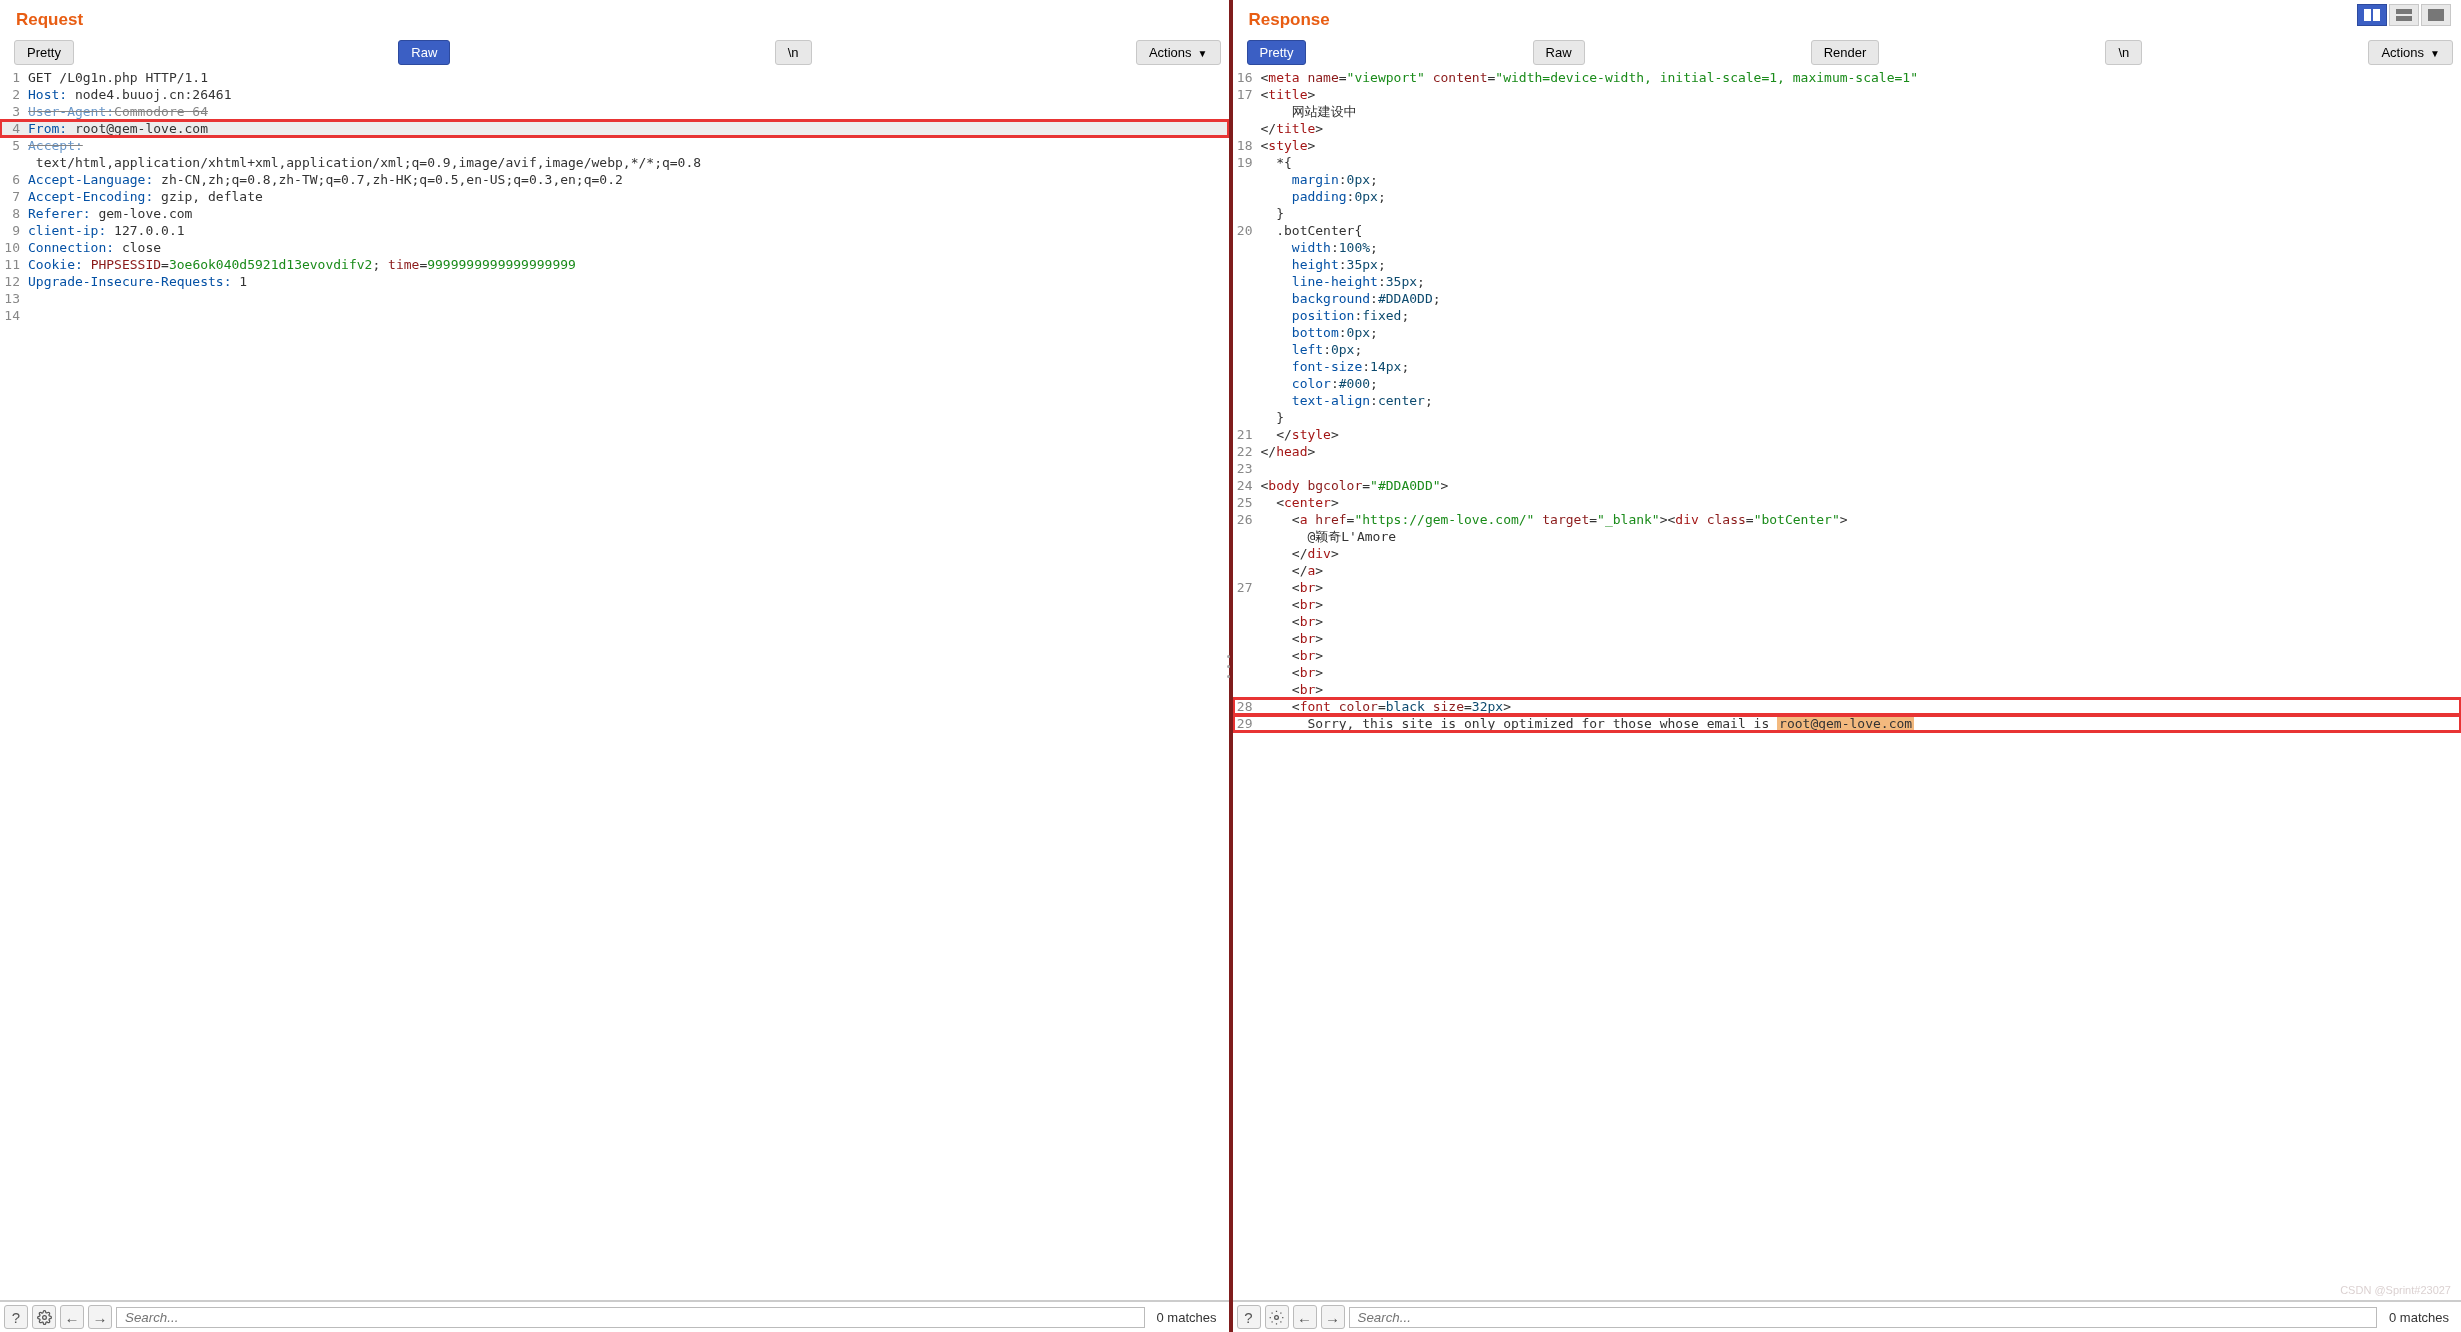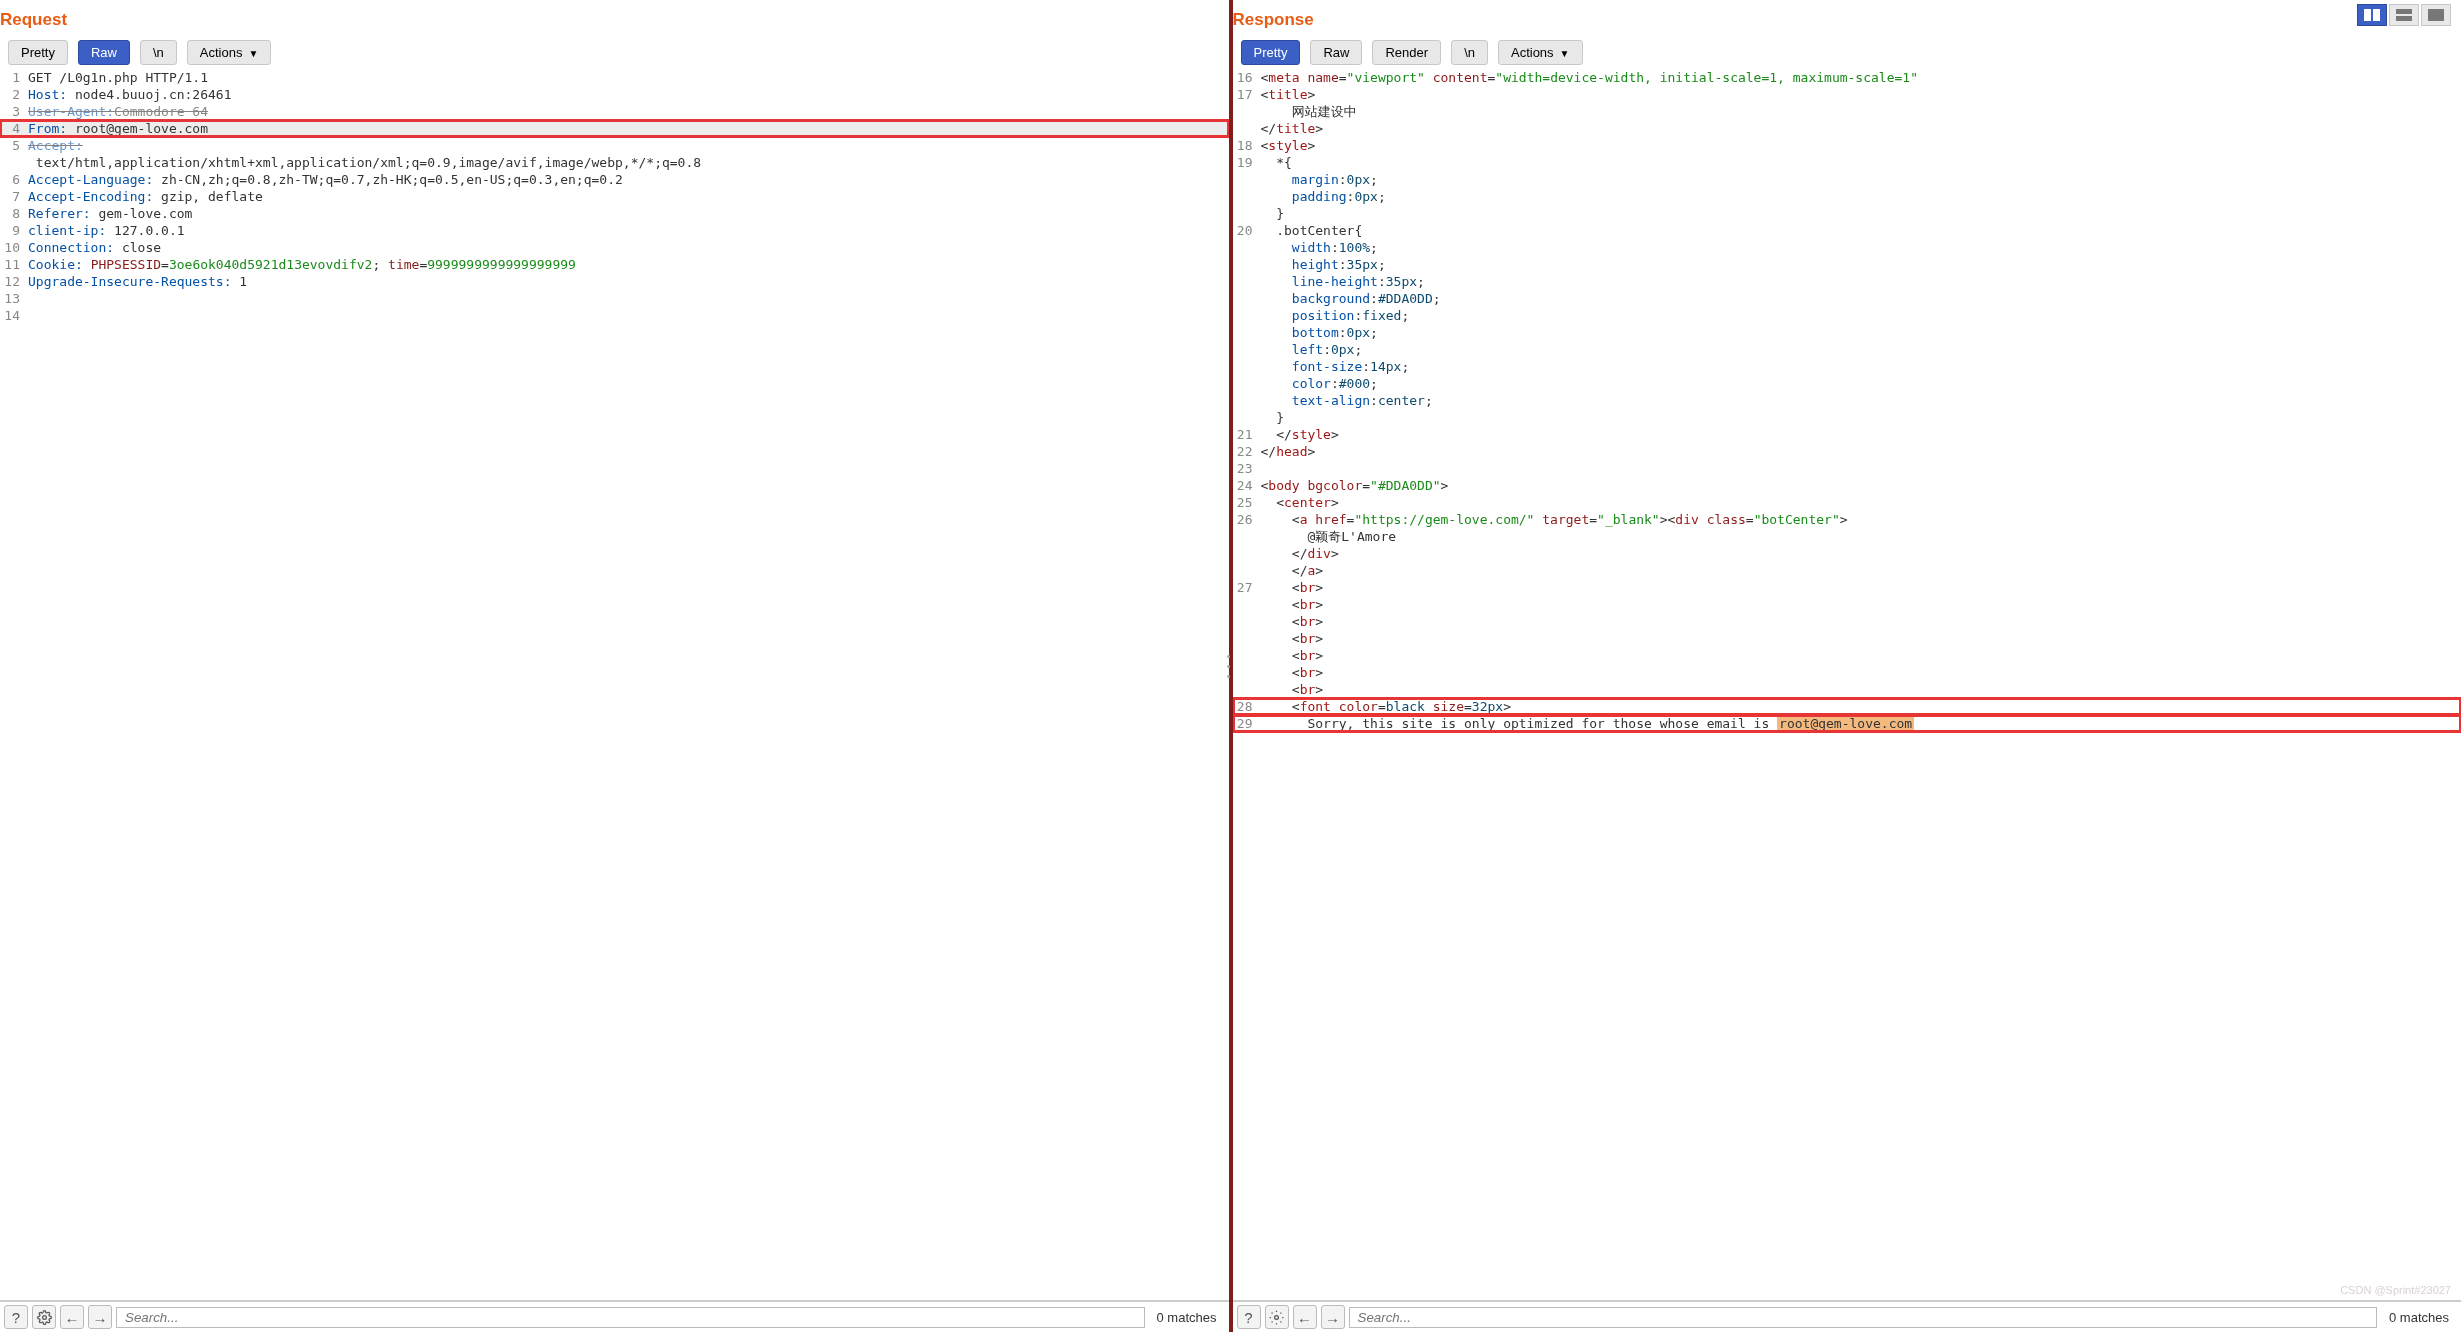--- a/index.html
+++ b/index.html
@@ -12,41 +12,42 @@
   height: 100vh;
   color: #333;
 }
 .main-area { display: flex; flex: 1; overflow: hidden; }
 .panel { flex: 1; display: flex; flex-direction: column; min-width: 0; position: relative; }
 .panel + .panel { border-left: 4px solid #7f1d1d; }
 .panel-title {
   color: #e85d13;
   font-weight: bold;
   font-size: 17px;
-  padding: 10px 8px 6px 0;
+  padding: 10px 8px 6px 16px;
 }
 .view-controls {
   position: absolute;
   top: 4px; right: 10px;
   display: flex;
   gap: 2px;
 }
 .view-btn {
   width: 30px; height: 22px;
   background: #e8e8e8;
   border: 1px solid #c8c8c8;
   display: flex; align-items: center; justify-content: center;
   cursor: pointer;
 }
 .view-btn.active { background: #3b5fc4; border-color: #2d4a9e; color: #fff; }
 .toolbar {
   display: flex;
   gap: 10px;
-  padding: 4px 8px 2px 8px;
+  padding: 4px 8px 2px 14px;
   align-items: center;
+  justify-content: space-between;
 }
 .tool-btn {
   background: #e8e8e8;
   border: 1px solid #c8c8c8;
   border-radius: 3px;
   padding: 4px 12px;
   font-size: 13px;
   cursor: pointer;
 }
 .tool-btn.selected {

